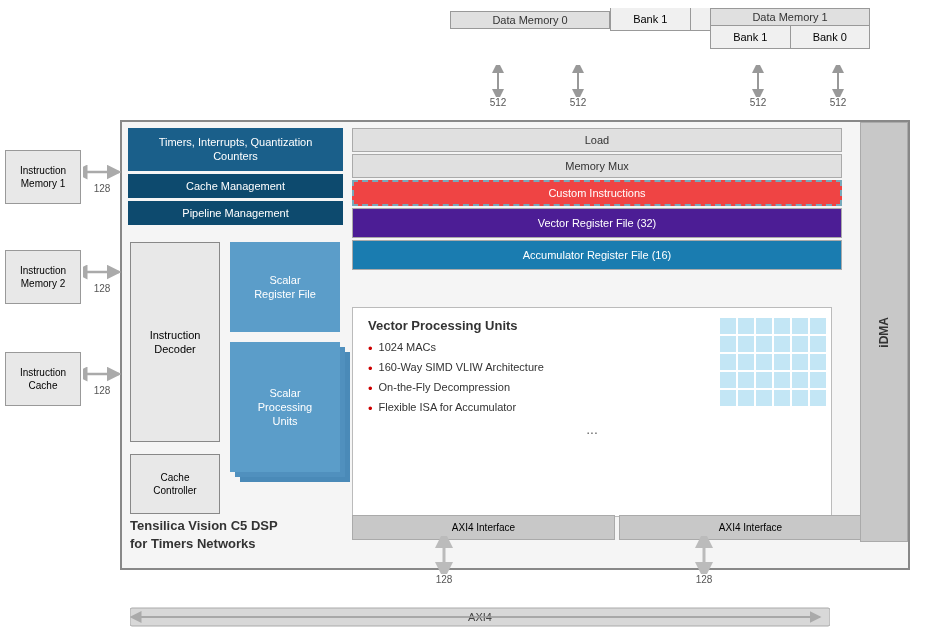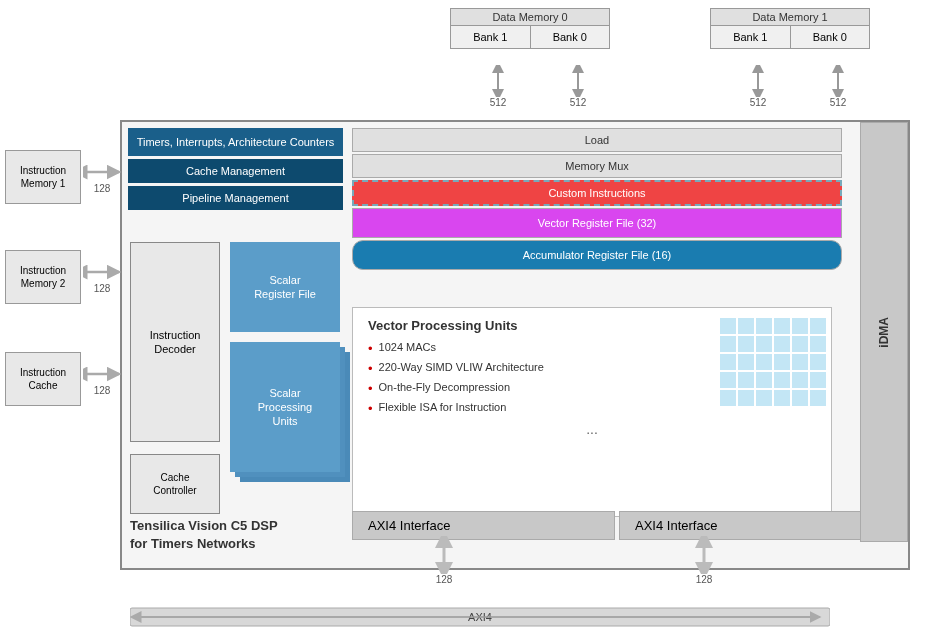--- a/index.html
+++ b/index.html
@@ -125,21 +125,21 @@
       margin-bottom: 2px;
     }
 
     .custom-instr-row {
       background: #ef4444;
       color: #fff;
       border: 2px dashed #7ab;
     }
 
     .vector-reg-row {
-      background: #d946ef;
+      background: #4c1d95;
       color: #fff;
     }
 
     .accum-reg-row {
       background: #1a7cb0;
       color: #fff;
     }
 
     
     .vpu-area {
@@ -183,23 +183,23 @@
       bottom: 28px;
       left: 230px;
       width: 530px;
       display: flex;
       gap: 4px;
     }
 
     .axi4-box {
       flex: 1;
       background: #c8c8c8;
-      text-align: left;
+      text-align: center;
       padding: 6px 15px;
-      font-size: 13px;
+      font-size: 10px;
       border: 1px solid #aaa;
     }
 
     
     .idma-box {
       position: absolute;
       top: 0;
       right: 0;
       width: 50px;
       height: 440px;
@@ -218,21 +218,21 @@
       font-weight: bold;
       color: #333;
     }
 
   </style>
 </head>
 <body>
 
 <div class="diagram-container">
 
-  <div style="position:absolute;top:8px;left:450px;display:flex;flex-direction:column;align-items:center;">
+  <div style="position:absolute;top:8px;left:450px;display:flex;flex-direction:row;align-items:center;">
     <div style="font-size:11px;color:#333;background:#e0e0e0;border:1px solid #999;padding:2px 0;text-align:center;width:160px;">Data Memory 0</div>
     <div style="display:flex;width:160px;border:1px solid #999;border-top:none;">
       <div style="flex:1;text-align:center;padding:5px 0;font-size:11px;border-right:1px solid #999;background:#f0f0f0;">Bank 1</div>
       <div style="flex:1;text-align:center;padding:5px 0;font-size:11px;background:#f0f0f0;">Bank 0</div>
     </div>
   </div>
 
   <div style="position:absolute;top:8px;left:710px;display:flex;flex-direction:column;align-items:center;">
     <div style="font-size:11px;color:#333;background:#e0e0e0;border:1px solid #999;padding:2px 0;text-align:center;width:160px;">Data Memory 1</div>
     <div style="display:flex;width:160px;border:1px solid #999;border-top:none;">
@@ -298,21 +298,21 @@
         </defs>
       <line x1="11" y1="2" x2="11" y2="30" stroke="#999" stroke-width="2" marker-end="url(#ah4)" marker-start="url(#ah4b)"></line>
     </svg>
     <span style="font-size:10px;color:#555;">512</span>
   </div>
 
   <div class="main-box">
 
     <div style="position:absolute;top:6px;left:6px;width:215px;">
       <div style="background:#1a5f8a;color:#fff;text-align:center;padding:7px 8px;font-size:11px;line-height:1.3;">Timers, Interrupts,
-Architecture Counters</div>
+Quantization Counters</div>
       <div style="background:#0d4a6e;color:#fff;text-align:center;padding:6px 8px;font-size:11px;margin-top:3px;">Cache Management</div>
       <div style="background:#0d4a6e;color:#fff;text-align:center;padding:6px 8px;font-size:11px;margin-top:3px;">Pipeline Management</div>
     </div>
 
     <div class="decoder-box">
       <span style="white-space:pre-line;text-align:center;">Instruction
 Decoder</span>
     </div>
 
     <div class="scalar-reg-box">
@@ -338,41 +338,41 @@
     <div class="dsp-title">
       <span>Tensilica Vision C5 DSP</span><br>
       <span>for Timers Networks</span>
     </div>
 
     <div style="position:absolute;top:6px;left:230px;width:490px;">
       <div class="mem-row">Load</div>
       <div class="mem-row">Memory Mux</div>
       <div class="mem-row custom-instr-row">Custom Instructions</div>
       <div class="mem-row vector-reg-row" style="padding:8px 0;">Vector Register File (32)</div>
-      <div class="mem-row accum-reg-row" style="padding:8px 0;border-radius:11px;">Accumulator Register File (16)</div>
+      <div class="mem-row accum-reg-row" style="padding:8px 0;">Accumulator Register File (16)</div>
     </div>
 
     <div class="vpu-area">
       <div class="vpu-inner">
         <div class="vpu-title">Vector Processing Units</div>
         <div class="vpu-bullet">
           <span class="bullet-dot">•</span>
           <span>1024 MACs</span>
         </div>
         <div class="vpu-bullet">
           <span class="bullet-dot">•</span>
-          <span>220-Way SIMD VLIW Architecture</span>
+          <span>160-Way SIMD VLIW Architecture</span>
         </div>
         <div class="vpu-bullet">
           <span class="bullet-dot">•</span>
           <span>On-the-Fly Decompression</span>
         </div>
         <div class="vpu-bullet">
           <span class="bullet-dot">•</span>
-          <span>Flexible ISA for Instruction</span>
+          <span>Flexible ISA for Accumulator</span>
         </div>
         <div style="font-size:14px;color:#666;margin-top:5px;text-align:center;">...</div>
       </div>
 
       <div style="position:absolute;top:10px;right:5px;display:grid;grid-template-columns:repeat(6,16px);grid-template-rows:repeat(5,16px);gap:2px;">
         <div style="background:#87ceeb;opacity:0.5;"></div>
           <div style="background:#87ceeb;opacity:0.5;"></div>
           <div style="background:#87ceeb;opacity:0.5;"></div>
           <div style="background:#87ceeb;opacity:0.5;"></div>
           <div style="background:#87ceeb;opacity:0.5;"></div>

